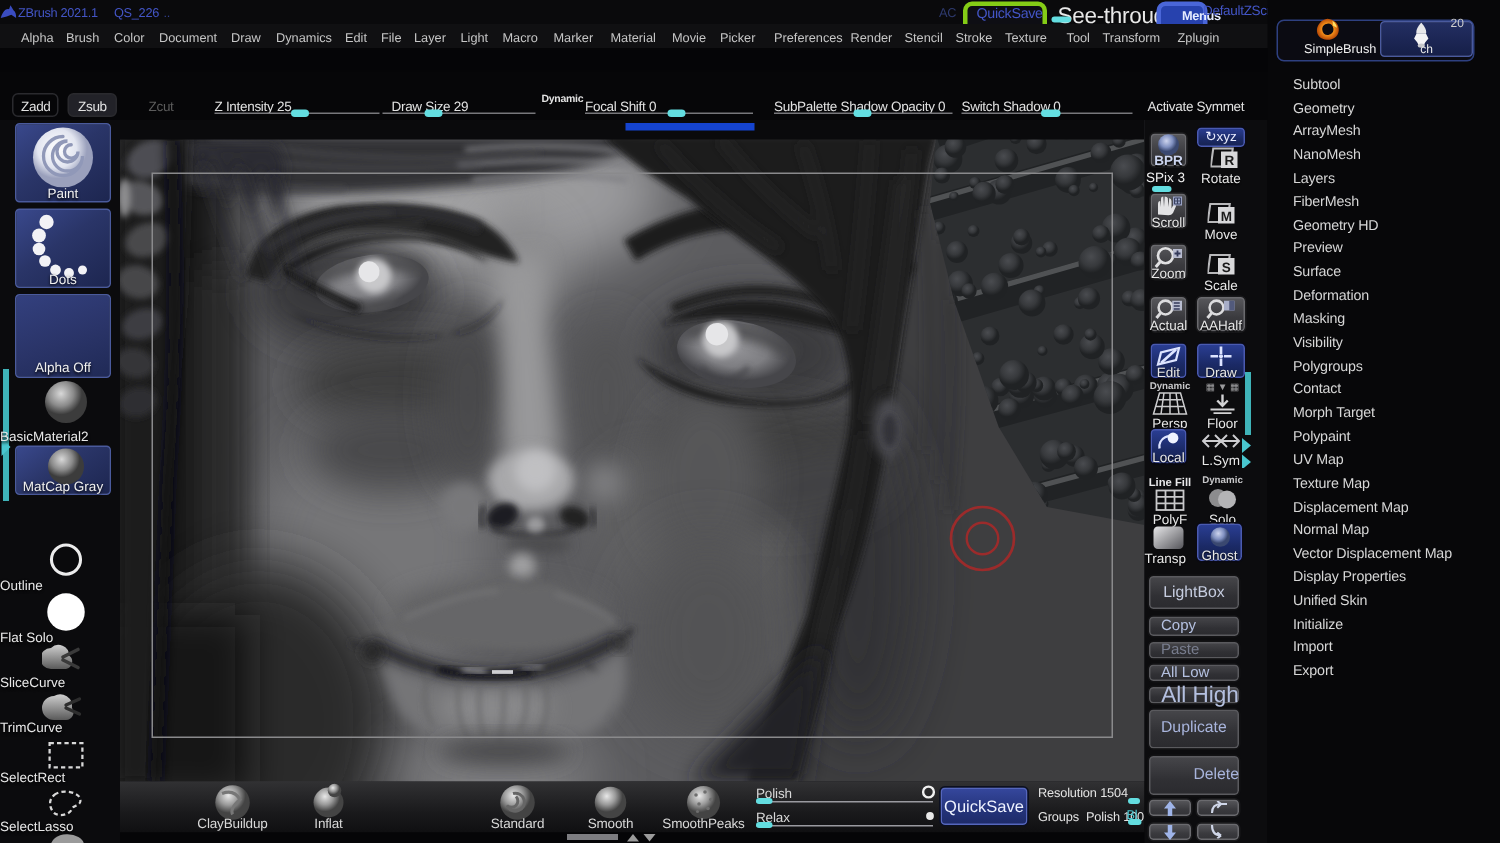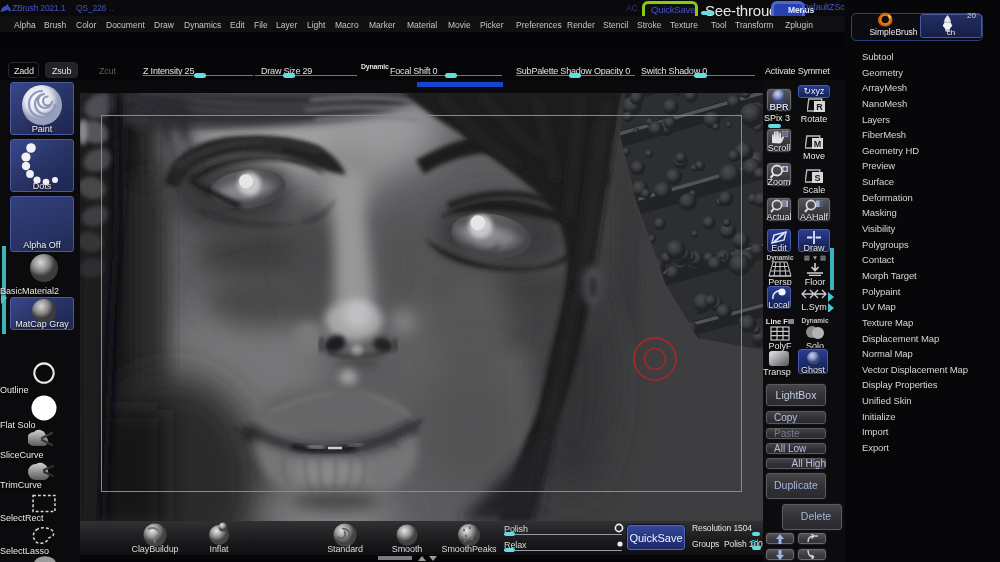--- a/index.html
+++ b/index.html
@@ -651,23 +651,23 @@
 <div class="ric-lab" style="left:0px;top:287px;width:15px">Transp</div>
 <div class="bbtn" style="left:34px;top:268px;width:32px;height:27px"></div>
 <div class="ric-lab" style="left:34px;top:285px;width:32px">Ghost</div>
 <svg class="abs" style="left:42px;top:270px" width="17" height="16" viewBox="0 0 17 16">
         <circle cx="8.5" cy="8" r="6.5" fill="url(#rbs)"></circle>
       </svg>
 <div class="wbtn" style="left:2px;top:303px;width:62px;height:24px;color:#c6cde0;text-align:center;font-size:10.5px;line-height:22px;padding-left:0px">LightBox</div>
 <div class="wbtn" style="left:2px;top:330px;width:62px;height:15px;color:#b4c0e0;text-align:left;font-size:10px;line-height:13px;padding-left:8px">Copy</div>
 <div class="wbtn" style="left:2px;top:347px;width:62px;height:13px;color:#787d8e;text-align:left;font-size:10px;line-height:11px;padding-left:8px">Paste</div>
 <div class="wbtn" style="left:2px;top:362px;width:62px;height:13px;color:#b4c0e0;text-align:left;font-size:10px;line-height:11px;padding-left:8px">All Low</div>
-<div class="wbtn" style="left:2px;top:377px;width:62px;height:13px;color:#b4c0e0;text-align:right;font-size:10px;line-height:11px;padding-left:8px">All High</div>
+<div class="wbtn" style="left:2px;top:377px;width:62px;height:13px;color:#b4c0e0;text-align:center;font-size:15px;line-height:11px;padding-left:8px">All High</div>
 <div class="wbtn" style="left:2px;top:392px;width:62px;height:28px;color:#a8b4dc;text-align:left;font-size:10.5px;line-height:25px;padding-left:8px">Duplicate</div>
-<div class="wbtn" style="left:18px;top:423px;width:62px;height:28px;color:#a8b4dc;text-align:center;font-size:10.5px;line-height:25px;padding-left:8px">Delete</div>
+<div class="wbtn" style="left:2px;top:423px;width:62px;height:28px;color:#a8b4dc;text-align:right;font-size:10.5px;line-height:25px;padding-left:8px">Delete</div>
 <div class="gbtn" style="left:2px;top:452px;width:30px;height:13px"></div>
 <svg class="abs" style="left:12px;top:454px" width="10" height="10" viewBox="0 0 10 10">
         <path d="M5 0 L9 5 H6.5 V10 H3.5 V5 H1 Z" fill="#9fb4e8"></path>
       </svg>
 <div class="gbtn" style="left:34px;top:452px;width:30px;height:13px"></div>
 <svg class="abs" style="left:44px;top:454px" width="12" height="9" viewBox="0 0 12 9">
         <path d="M1 8 Q1 2 7 2 M7 2 L4.5 0 M7 2 L4.5 4.5" stroke="#cfd6e8" stroke-width="1.4" fill="none"></path>
         <path d="M7 2 L11 2" stroke="#cfd6e8" stroke-width="1.4"></path>
       </svg>
 <div class="gbtn" style="left:2px;top:468px;width:30px;height:13px"></div>

